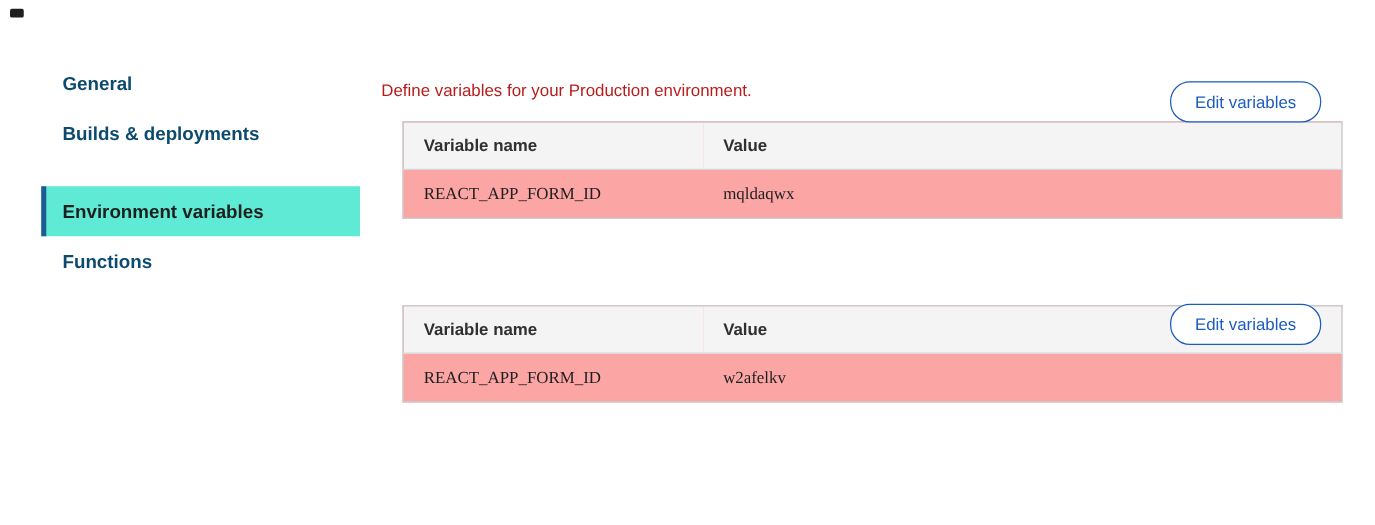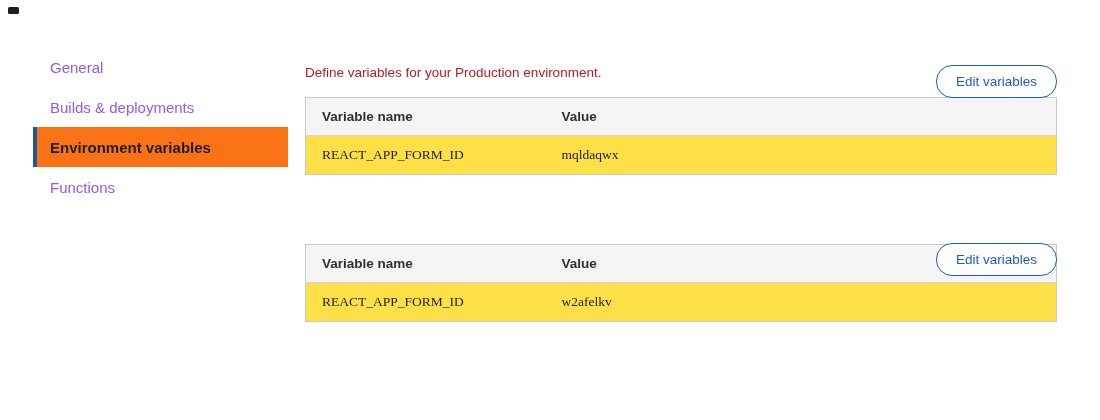--- a/index.html
+++ b/index.html
@@ -9,25 +9,25 @@
   .corner-mark {
     position: absolute; left: 8px; top: 7px;
     width: 11px; height: 7px; background: #1f1f1f; border-radius: 1.5px;
   }
 
   
   .sidebar { position: absolute; left: 33px; top: 47px; width: 255px; }
   .sidebar-item {
     height: 40px; display: flex; align-items: center;
     padding-left: 13px; border-left: 4px solid transparent;
-    font-size: 15px; color: #8b5cf6; cursor: pointer;
+    font-size: 15px; color: #0c4a6e; cursor: pointer; font-weight: bold;
   }
   .sidebar-item.active {
-    background: #f97316; border-left-color: #1e5b94;
-    font-weight: 700; color: #1f1f1f;
+    background: #5eead4; border-left-color: #1e5b94;
+    font-weight: 700; color: #1f1f1f; margin-top: 22px;
   }
 
   
   .main { position: absolute; left: 305px; top: 50px; width: 752px; height: 340px; }
   .env-section { position: absolute; left: 0; width: 752px; }
   .env-section.second { top: 178px; }
   .section-title { font-size: 17px; line-height: 20px; font-weight: 700; color: #2e2e2e; }
   .section-desc { margin-top: 14px; font-size: 13.5px; line-height: 17px; color: #b91c1c; }
   .edit-btn {
     position: absolute; right: 0; top: 15px;
@@ -35,21 +35,22 @@
     background: #ffffff; color: #1d5cbf;
     border: 1.5px solid #1d5cbf; border-radius: 16px;
     font-family: "Liberation Sans", sans-serif; font-size: 13.5px;
     cursor: pointer;
   }
 
   
   table.vars-table {
     margin-top: 16px; width: 752px;
     border-collapse: collapse; border: 1px solid #c9cacb;
-    background: #fde047;
+    background: #fca5a5;
+    margin-left: 17px;
   }
   table.vars-table th {
     background: #f4f4f5; height: 38px; text-align: left;
     padding: 0 0 0 16px; font-size: 13.5px; font-weight: 700; color: #303030;
     border-bottom: 1px solid #d6d6d8;
   }
   table.vars-table td {
     height: 39px; padding: 0 0 0 16px;
     font-family: Liberation Serif, serif;
     font-size: 13.5px; color: #1f1f1f;

